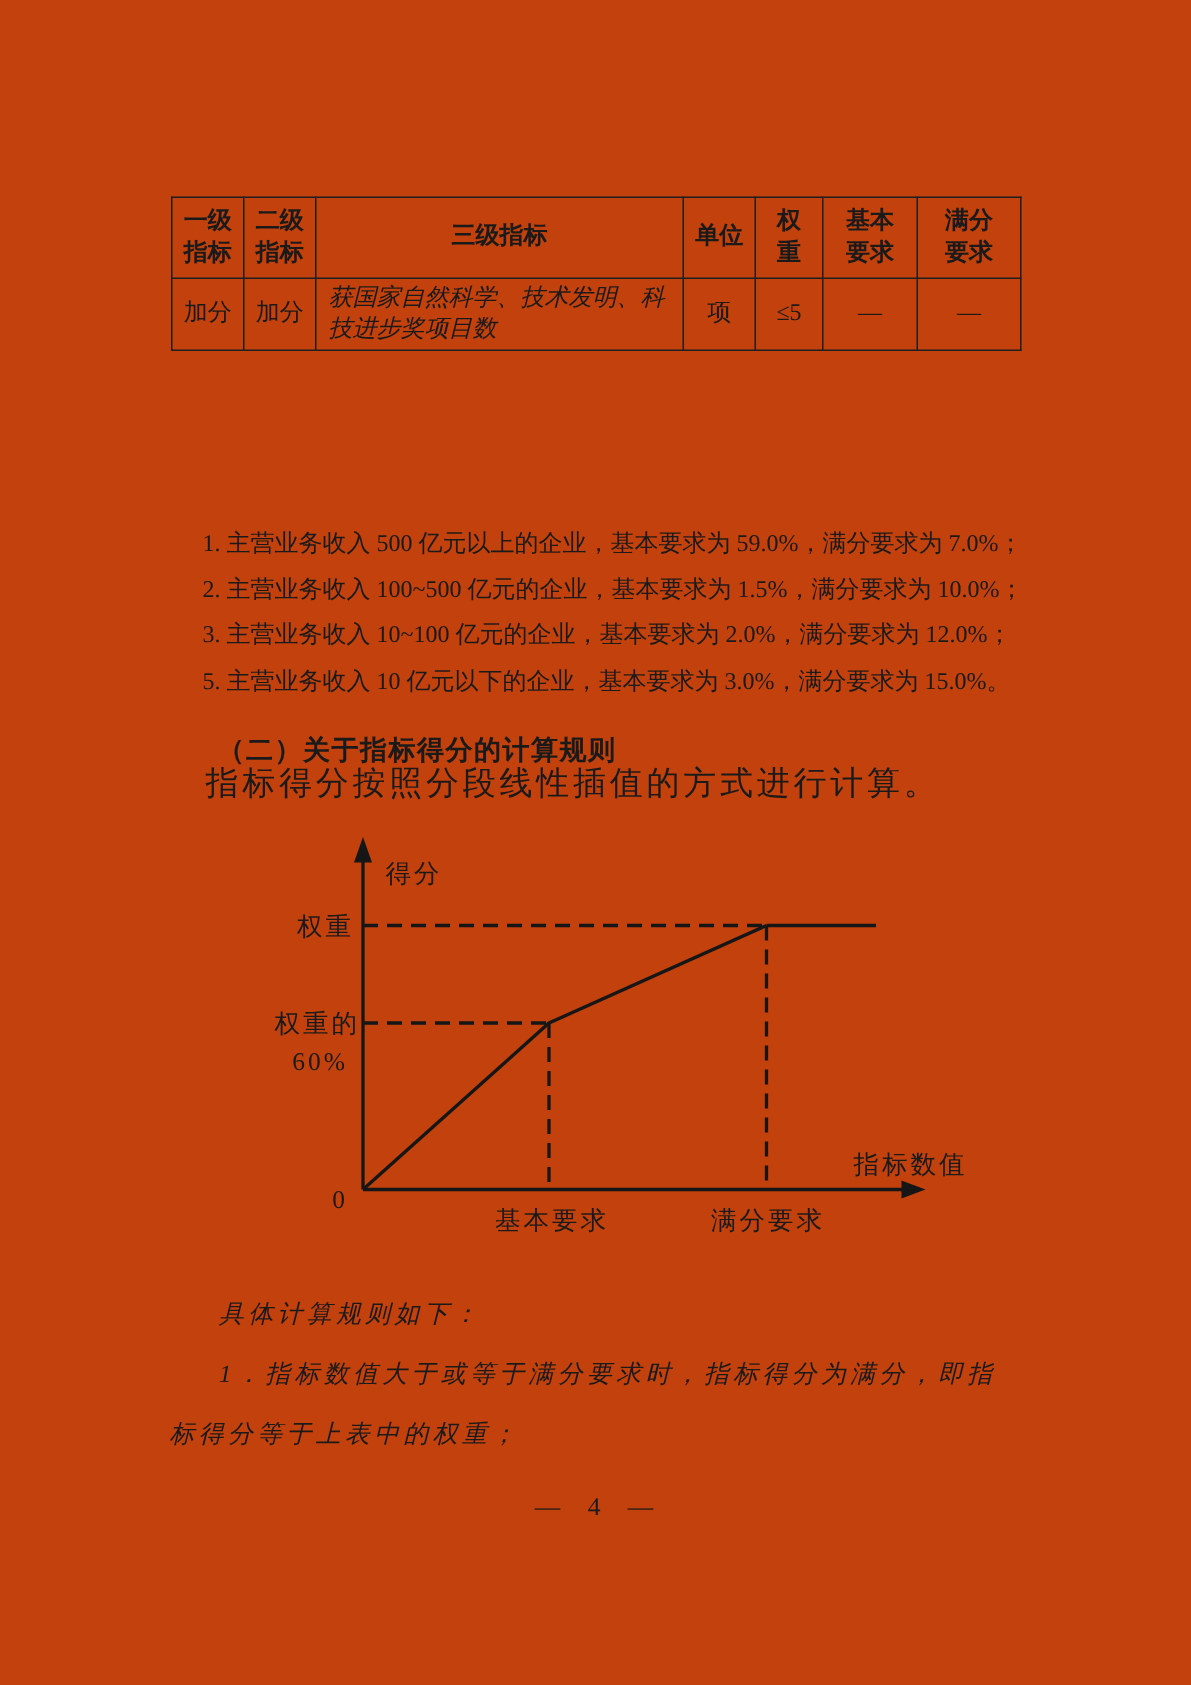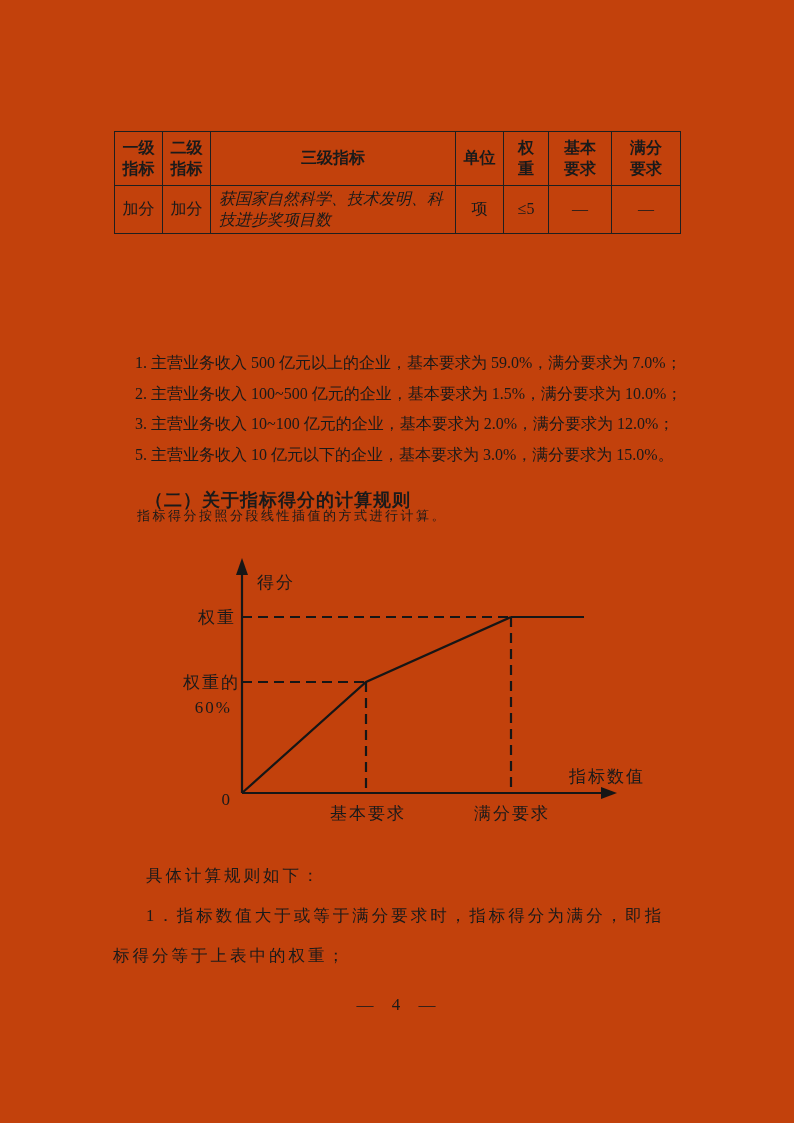--- a/index.html
+++ b/index.html
@@ -31,23 +31,23 @@
   .indent-sm { padding-left:24px; }
   .indent-md { padding-left:22px; }
   .indent-lg { padding-left:42px; }
   .block-tiers { top:348px; font-size:16px; line-height:30.5px; }
   .section-heading {
     position:absolute; left:113px; top:472px; padding-left:32px;
     font-size:18px; font-weight:bold; letter-spacing:1px; white-space:nowrap;margin-top:16px;
   }
   .lead-sentence {
     position:absolute; left:113px; top:507px; padding-left:24px;
-    font-size:13px; letter-spacing:2.5px; white-space:nowrap;
+    font-size:22px; letter-spacing:2.5px; white-space:nowrap;
   }
-  .block-rules { top:856px; font-size:16.5px; line-height:40px; letter-spacing:3px; }
+  .block-rules { top:856px; font-size:16.5px; line-height:40px; letter-spacing:3px;font-style:italic; }
   .indent-rule { padding-left:33px; }
 
   
   .figure-svg { position:absolute; left:160px; top:555px; }
   .figure-svg text {
     font-family:"Liberation Serif","DejaVu Serif",serif;
     font-size:17px; fill:#1a1a1a; letter-spacing:2px;
   }
   .stroke { stroke:#161616; stroke-width:2.2; fill:none; }
   .dashed { stroke-dasharray:10 6; }

